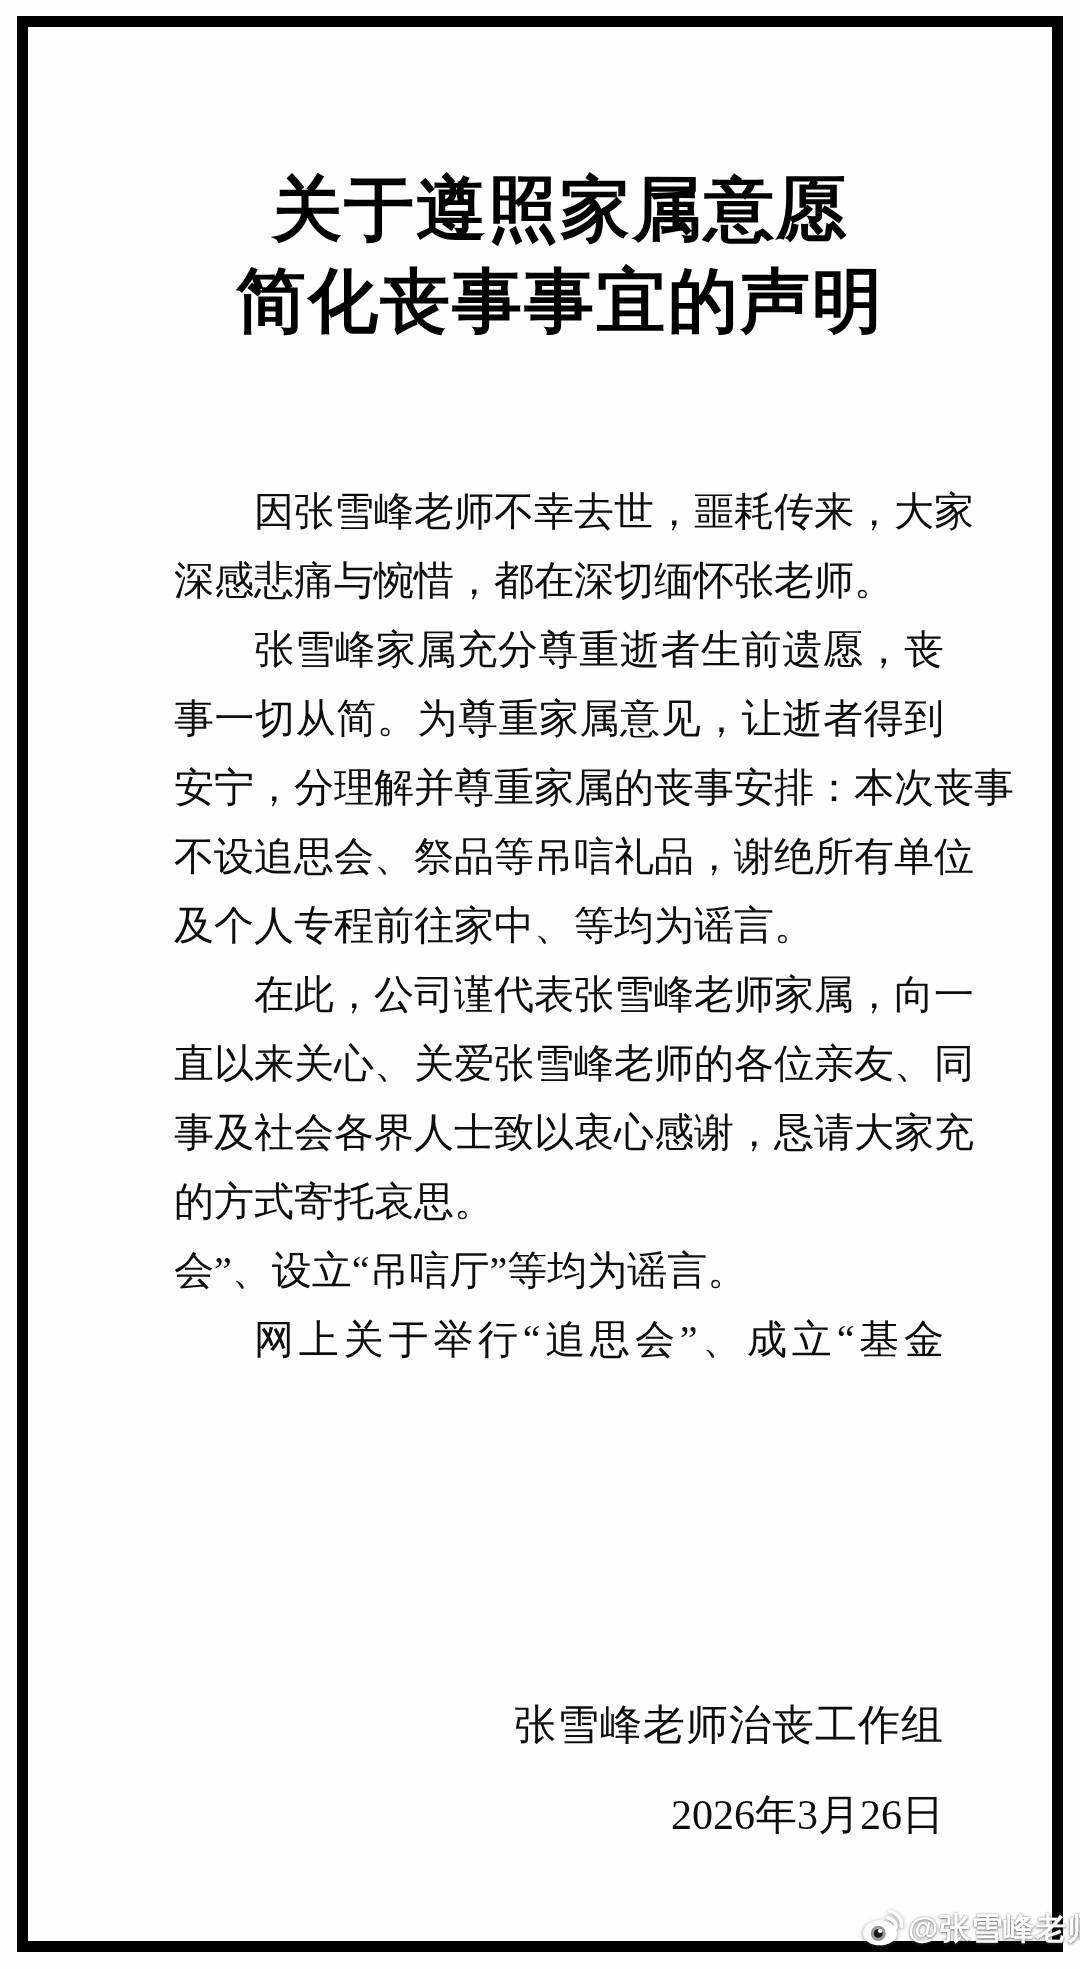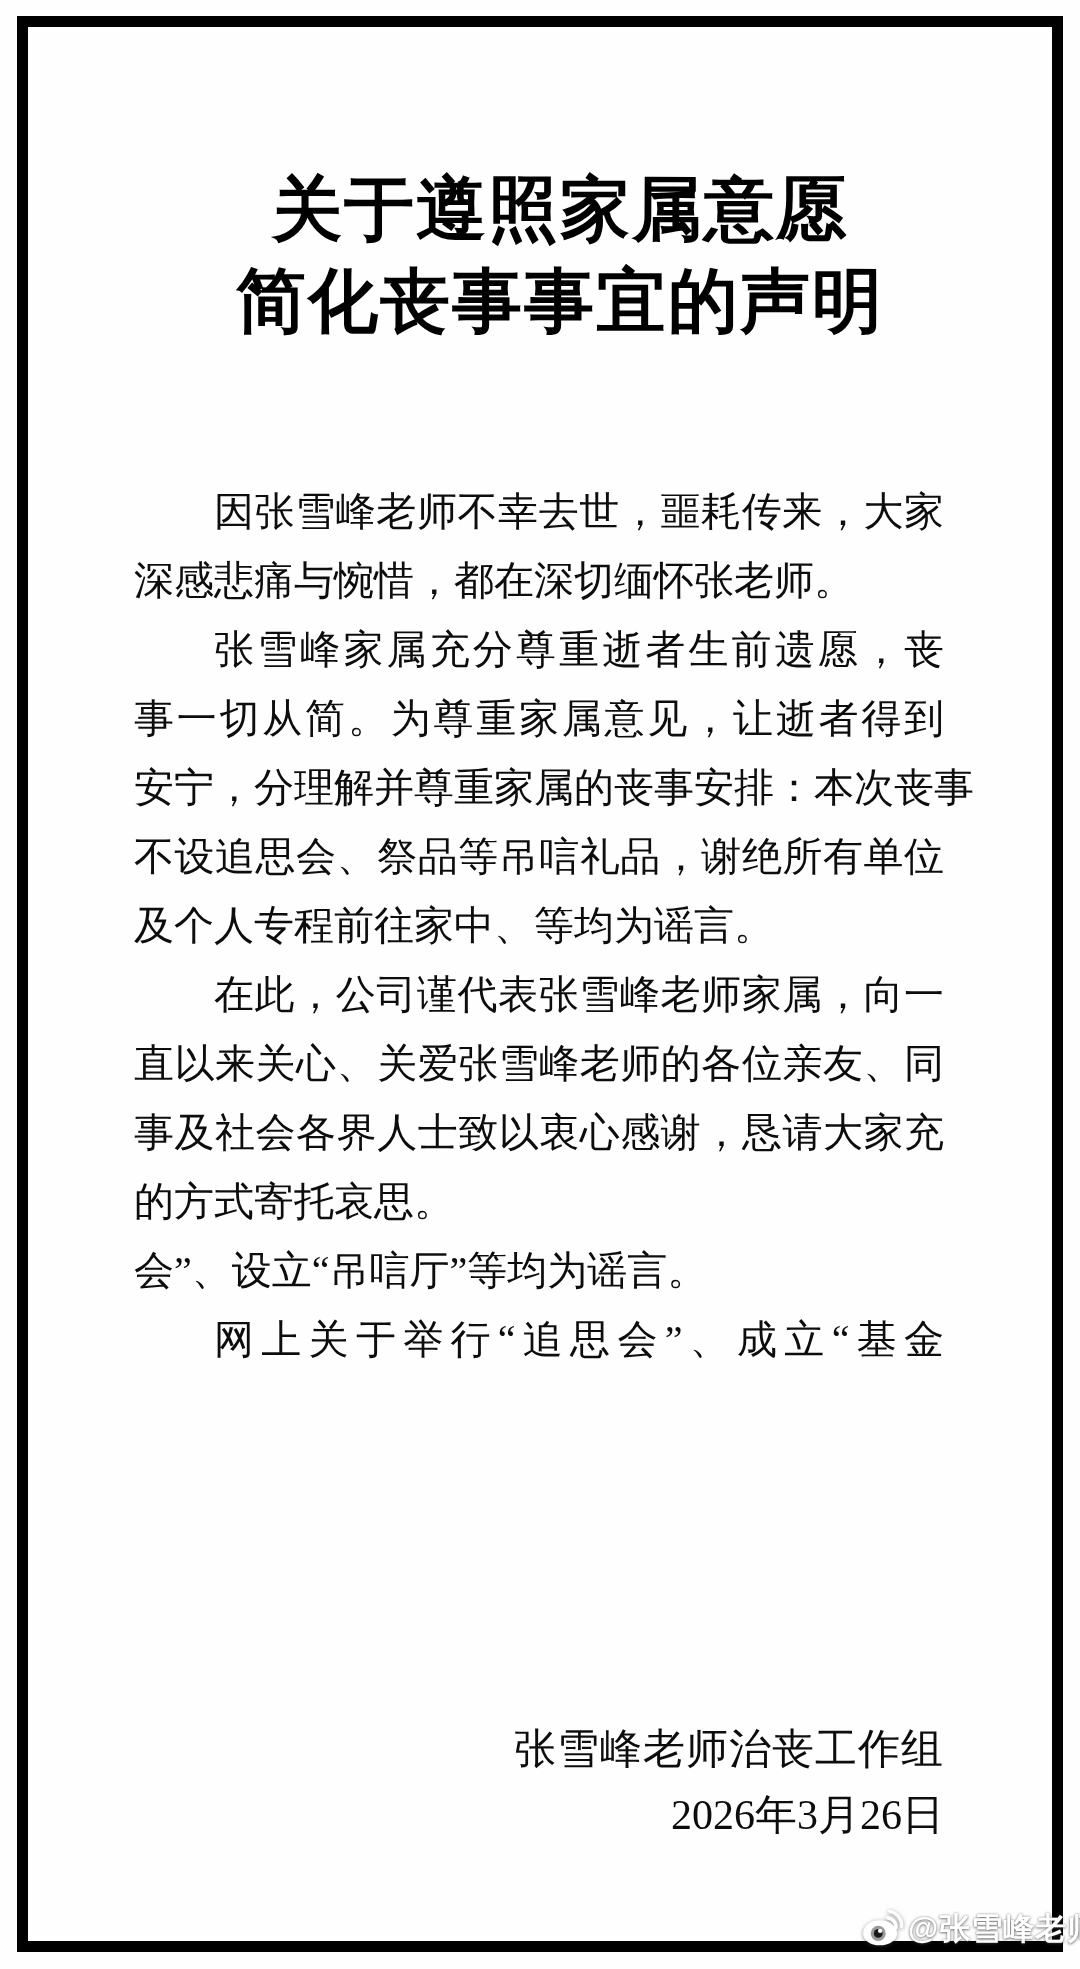--- a/index.html
+++ b/index.html
@@ -40,34 +40,35 @@
     position:absolute;left:134px;top:477px;width:810px;
     font-size:40px;
     line-height:69px;
     color:#0d0d0d;
   }
   .line{
     text-align:justify;
     text-align-last:justify;
     height:69px;
     white-space:nowrap;
+    margin-left:40px;
   }
   .line.end{
     text-align-last:left;
   }
   .ind{
     text-indent:2em;
   }
   
   .sig-block{
     position:absolute;left:134px;width:810px;
     text-align:right;
     color:#0d0d0d;
   }
-  .sig-name{top:1700px;font-size:42px;line-height:50px;letter-spacing:1px;margin-top:24px;}
+  .sig-name{top:1700px;font-size:42px;line-height:50px;letter-spacing:1px;}
   .sig-date{top:1790px;font-size:42px;line-height:50px;}
   
   .watermark{
     position:absolute;left:860px;top:1908px;
     display:flex;align-items:center;
     z-index:5;
   }
   .wm-icon{
     width:44px;height:40px;
     margin-right:4px;

